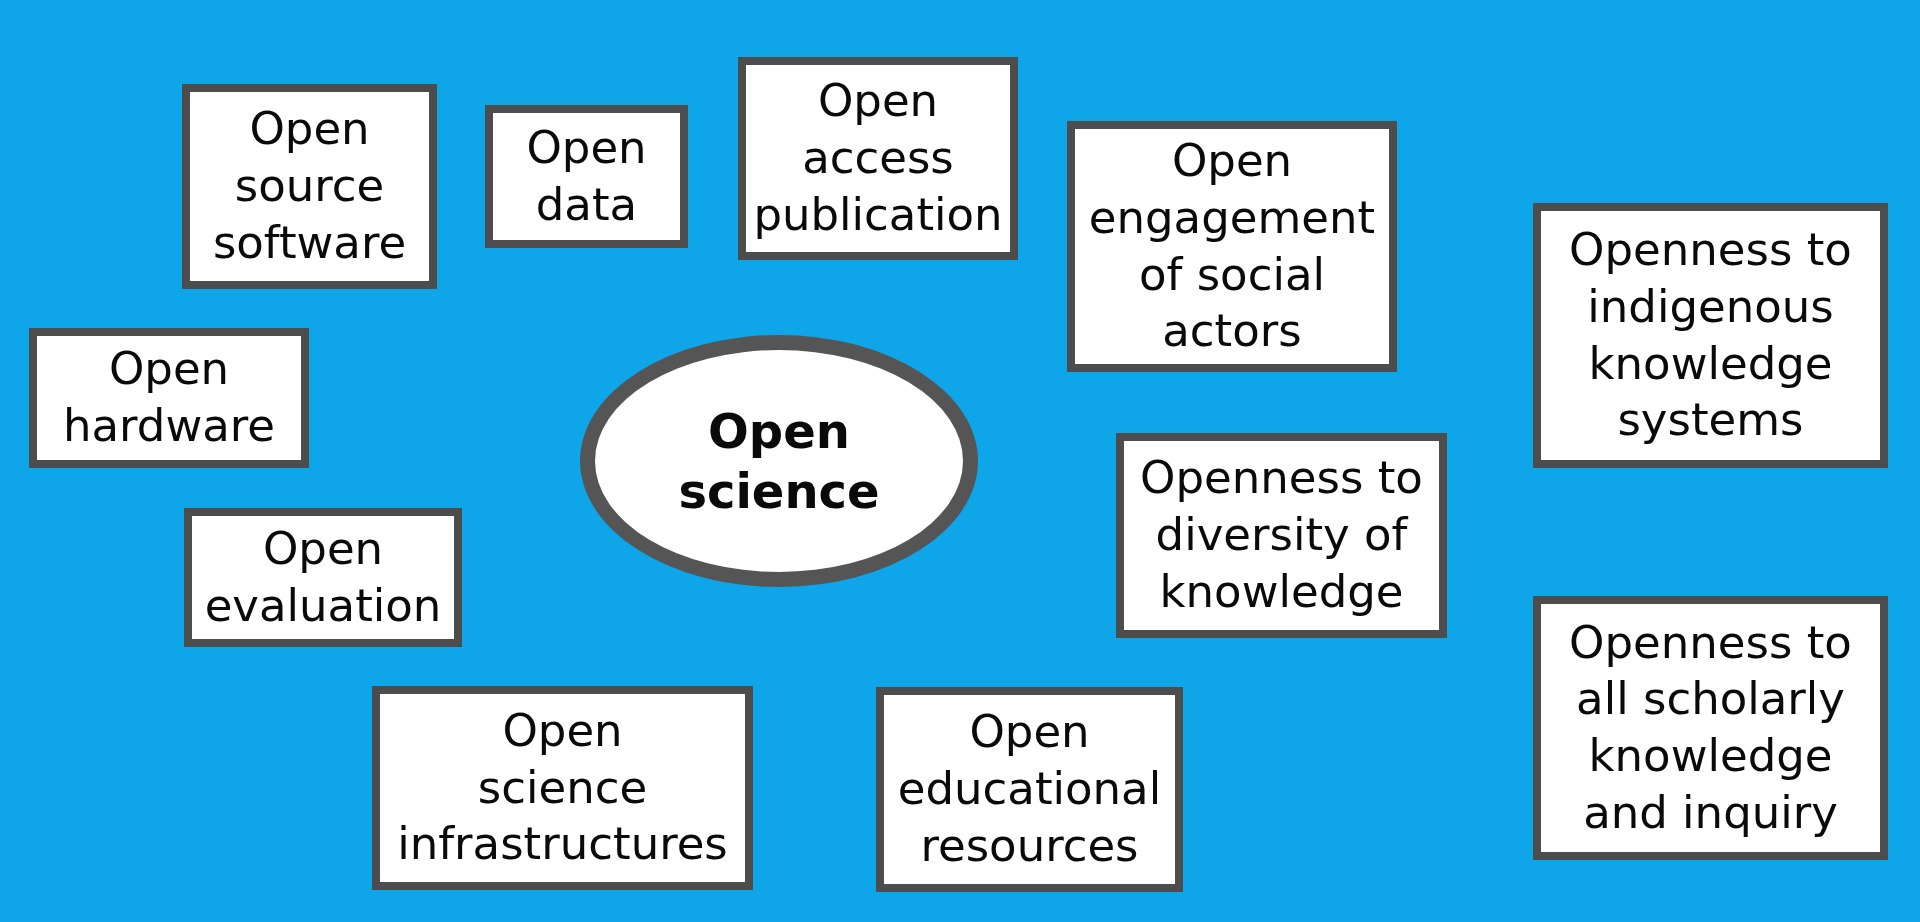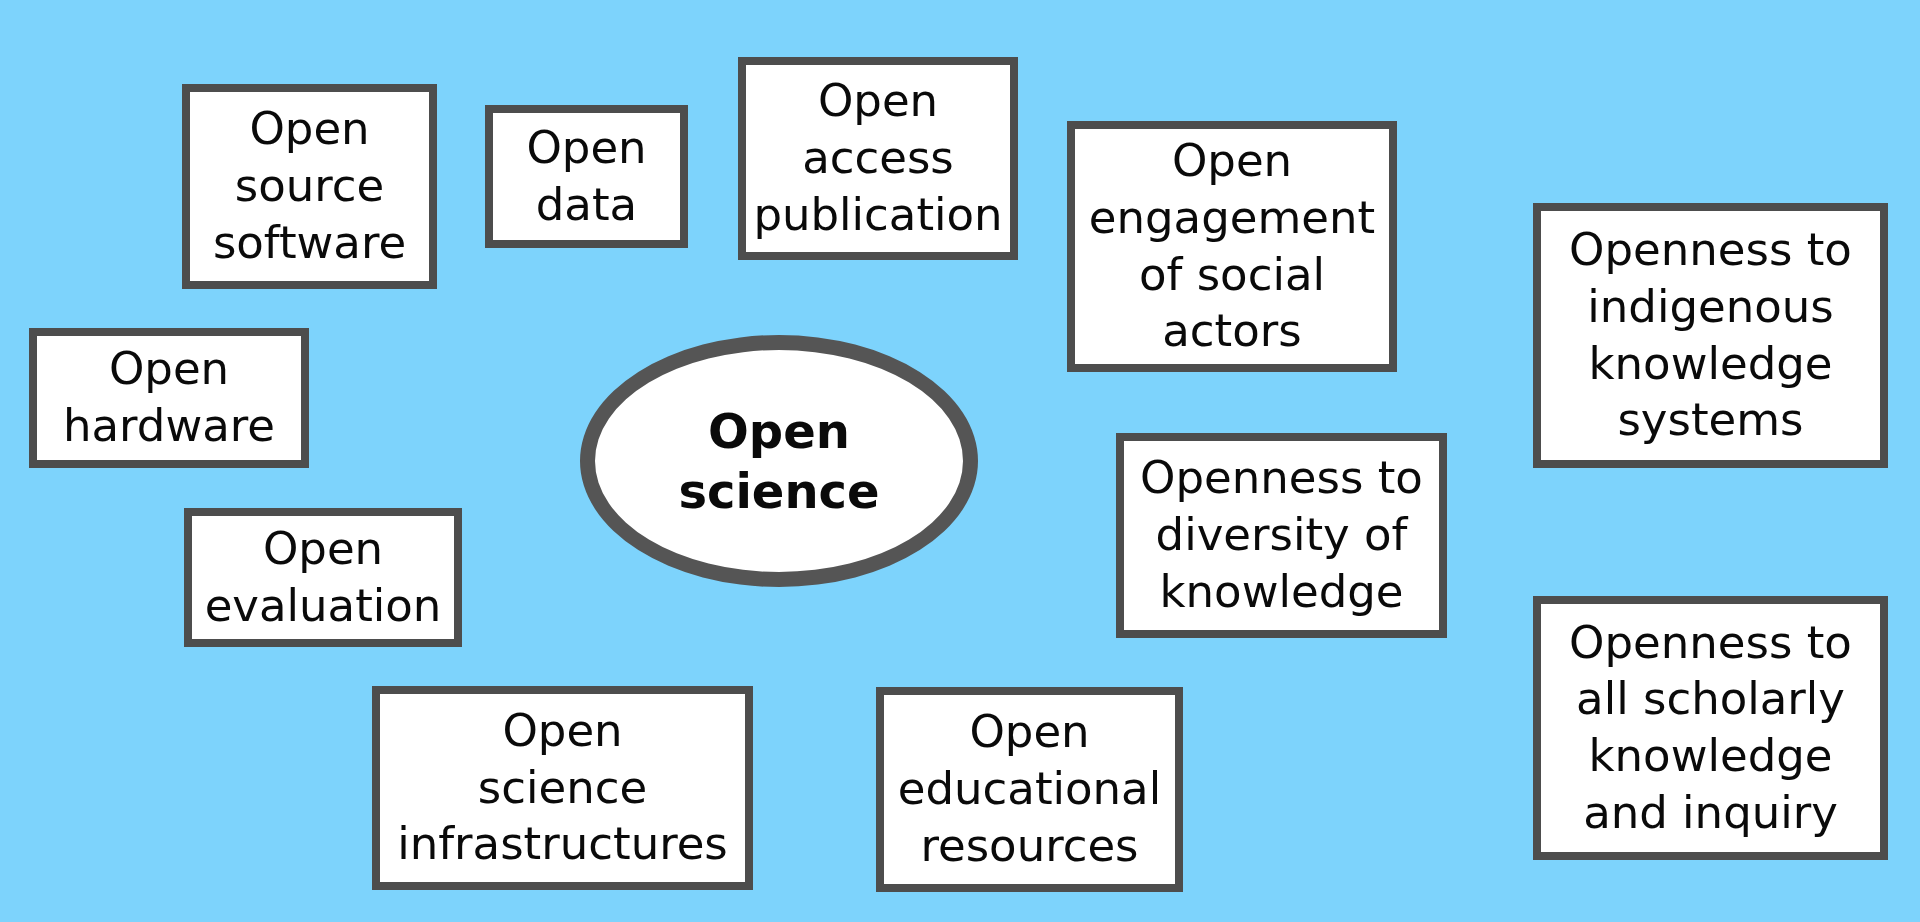--- a/index.html
+++ b/index.html
@@ -4,21 +4,21 @@
 <style>
   html, body {
     margin: 0;
     padding: 0;
     background: #000000;
   }
   .stage {
     position: relative;
     width: 1920px;
     height: 922px;
-    background: #7dd3fc;
+    background: #0ea5e9;
     overflow: hidden;
     font-family: "DejaVu Sans", "Liberation Sans", sans-serif;
   }
   .node {
     position: absolute;
     background: #ffffff;
     border: 8px solid #4d4d4d;
     box-sizing: border-box;
     display: flex;
     align-items: center;

